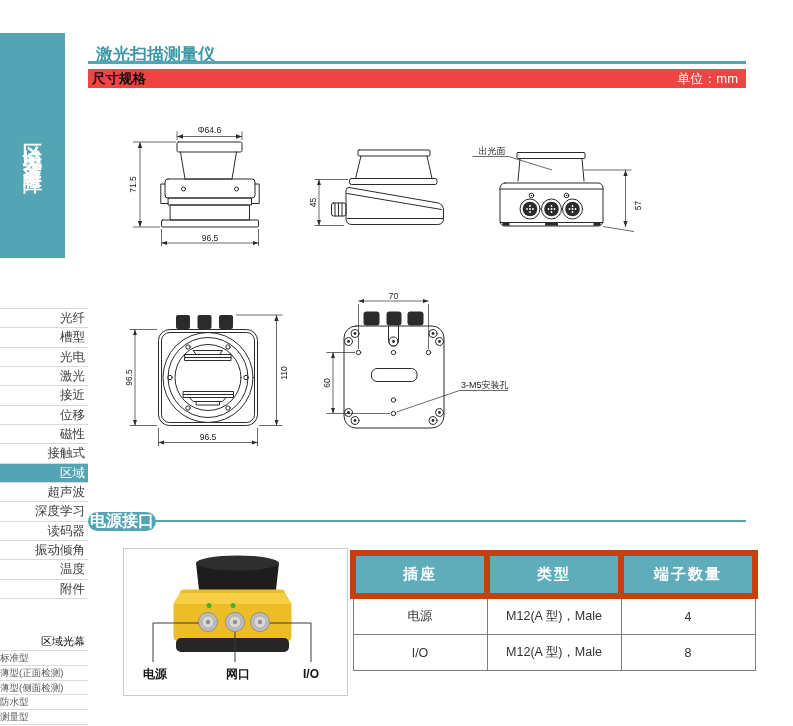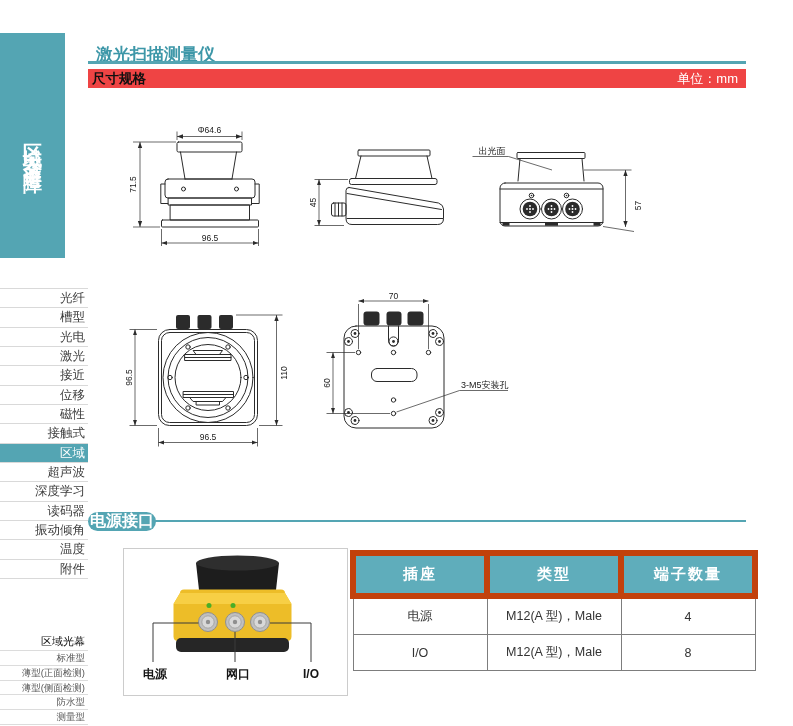--- a/index.html
+++ b/index.html
@@ -4,31 +4,31 @@
 <style>
   html,body{margin:0;padding:0;background:#fff;}
   .page{position:relative;width:793px;height:726px;background:#ffffff;overflow:hidden;
         font-family:"Liberation Sans","DejaVu Sans",sans-serif;color:#222;}
 
   
   .cat-box{position:absolute;left:0;top:33px;width:65px;height:225px;background:#54a5b3;
            display:flex;align-items:center;justify-content:center;}
   .cat-box span{writing-mode:vertical-rl;text-orientation:upright;color:#fff;
                 font-weight:bold;font-size:19px;letter-spacing:6px;}
-  .menu{position:absolute;left:0;top:288px;width:88px;}
+  .menu{position:absolute;left:0;top:308px;width:88px;}
   .menu-item{box-sizing:border-box;height:19.33px;border-top:1px solid #d9d9d9;
              font-size:12.5px;color:#3c3c3c;text-align:right;padding-right:3px;
              line-height:18.5px;cursor:pointer;}
   .menu{border-bottom:1px solid #d9d9d9;}
   .menu-item.selected{background:#54a5b3;color:#fff;}
   .bottom-menu{position:absolute;left:0;top:633px;width:88px;}
   .bottom-title{font-size:11px;font-weight:normal;color:#111;text-align:right;
                 padding-right:3px;height:17px;line-height:16px;}
   .bottom-item{box-sizing:border-box;height:14.8px;border-top:1px solid #dcdcdc;
-               font-size:9.5px;color:#555;text-align:right;padding-right:3px;
+               font-size:9.5px;color:#555;text-align:left;padding-right:3px;
                line-height:14px;cursor:pointer;}
 
   
   .page-title{position:absolute;left:88px;top:35px;margin:8px;font-size:17px;
               font-weight:bold;color:#3d97a8;}
   .title-rule{position:absolute;left:88px;top:61px;width:658px;height:3px;background:#54a5b3;}
   .section-bar{position:absolute;left:88px;top:69px;width:658px;height:19px;background:#ef4444;
                box-sizing:border-box;display:flex;align-items:center;
                justify-content:space-between;padding:0 8px 0 4px;}
   .section-bar .label{font-size:13.5px;font-weight:bold;color:#101010;}

